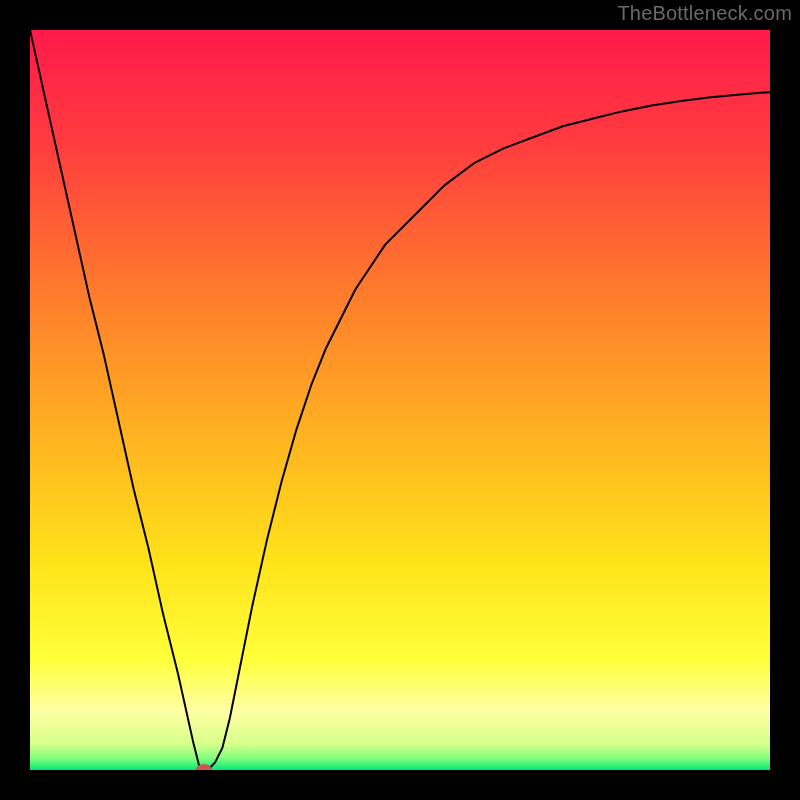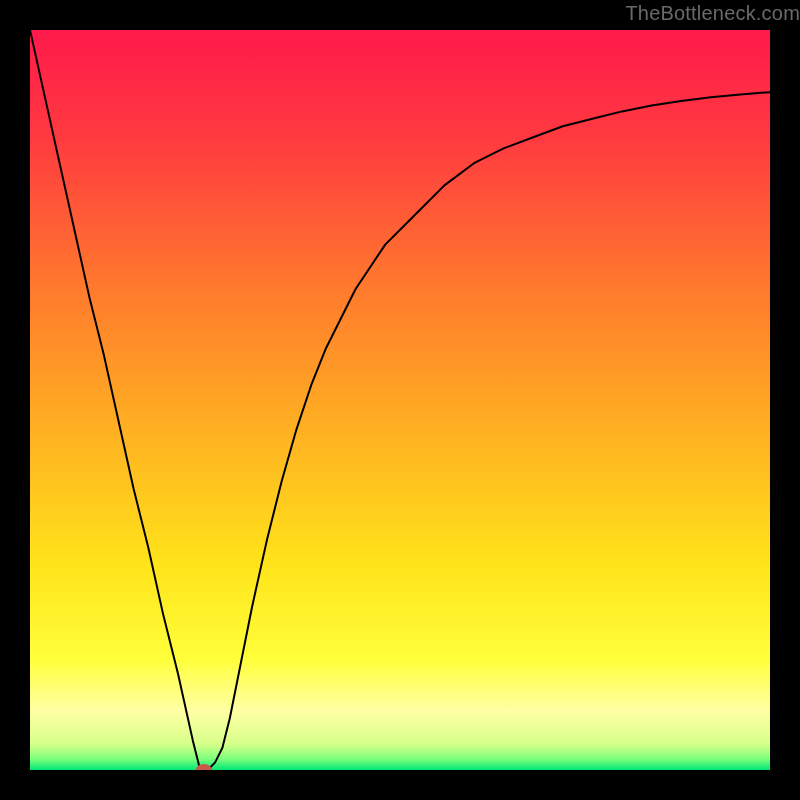--- a/index.html
+++ b/index.html
@@ -13,21 +13,21 @@
   }
   .frame {
     position: relative;
     width: 800px;
     height: 800px;
     background: #000;
   }
   .watermark {
     position: absolute;
     top: 2px;
-    right: 0;
+    right: 8px;
     color: #6a6a6a;
     font-size: 20px;
     font-weight: 500;
     letter-spacing: 0.2px;
     z-index: 5;
   }
   .plot-wrap {
     position: absolute;
     left: 30px;
     top: 30px;

